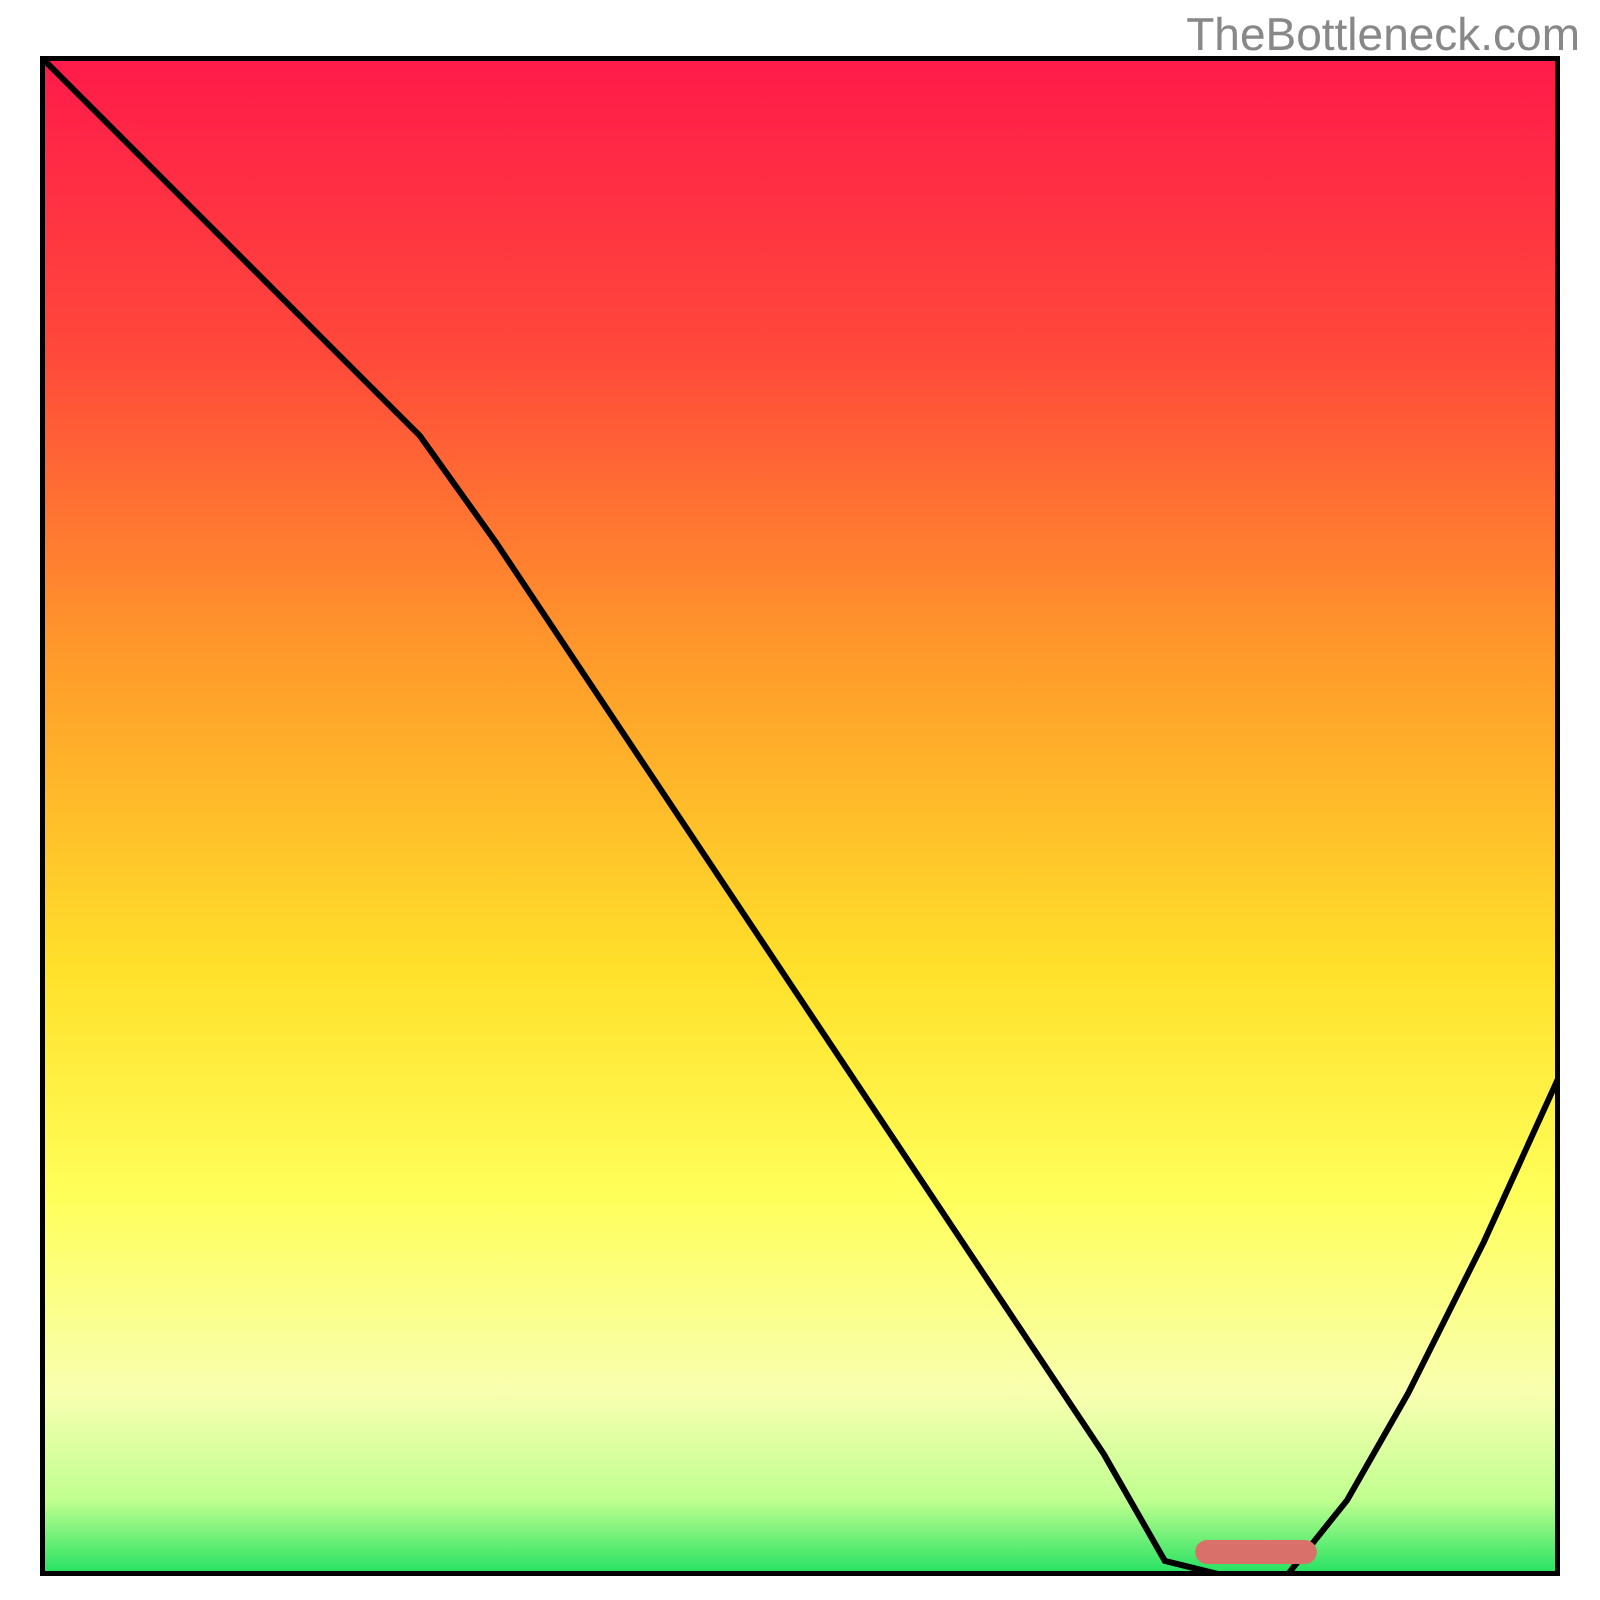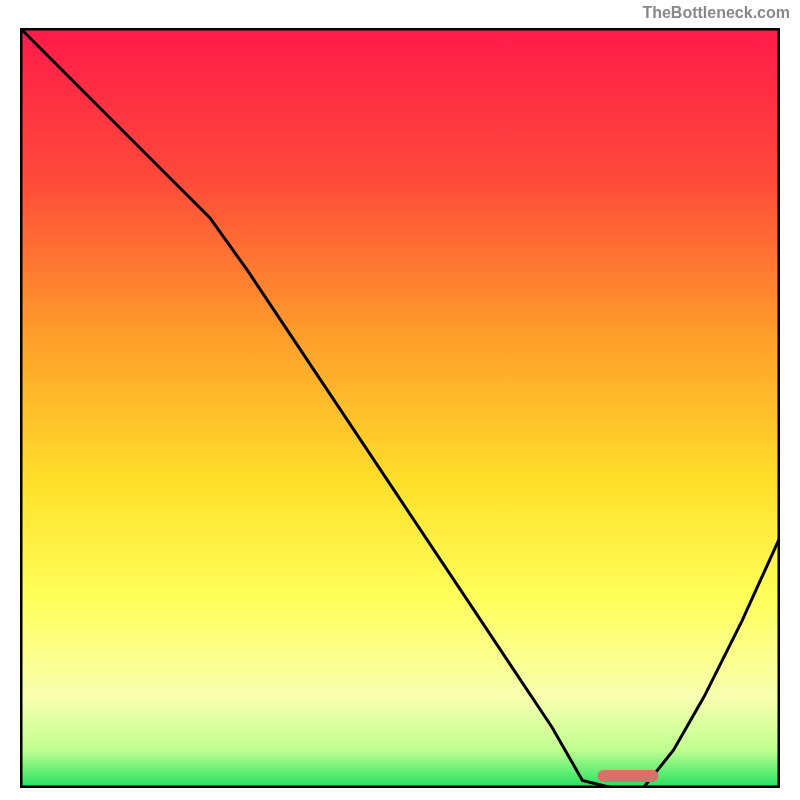--- a/index.html
+++ b/index.html
@@ -9,22 +9,22 @@
     height: 800px;
     background: #ffffff;
     position: relative;
     font-family: Arial, sans-serif;
   }
   .watermark {
     position: absolute;
     top: 4px;
     right: 10px;
     color: #888888;
-    font-size: 16px;
-    font-weight: bold;
+    font-size: 23px;
+    font-weight: normal;
   }
   .chart-container {
     position: absolute;
     top: 28px;
     left: 20px;
     width: 760px;
     height: 760px;
   }
   svg {
     display: block;

